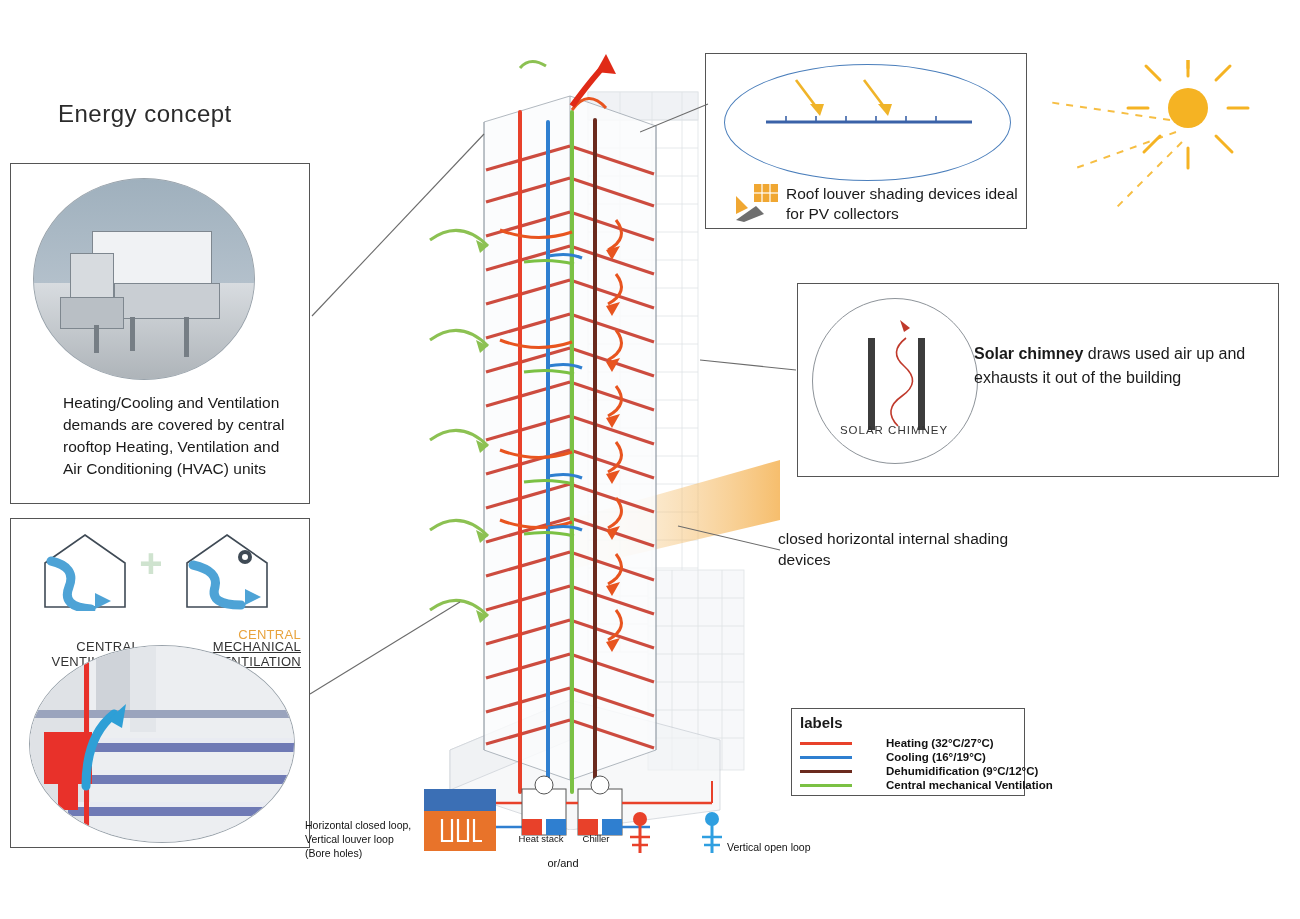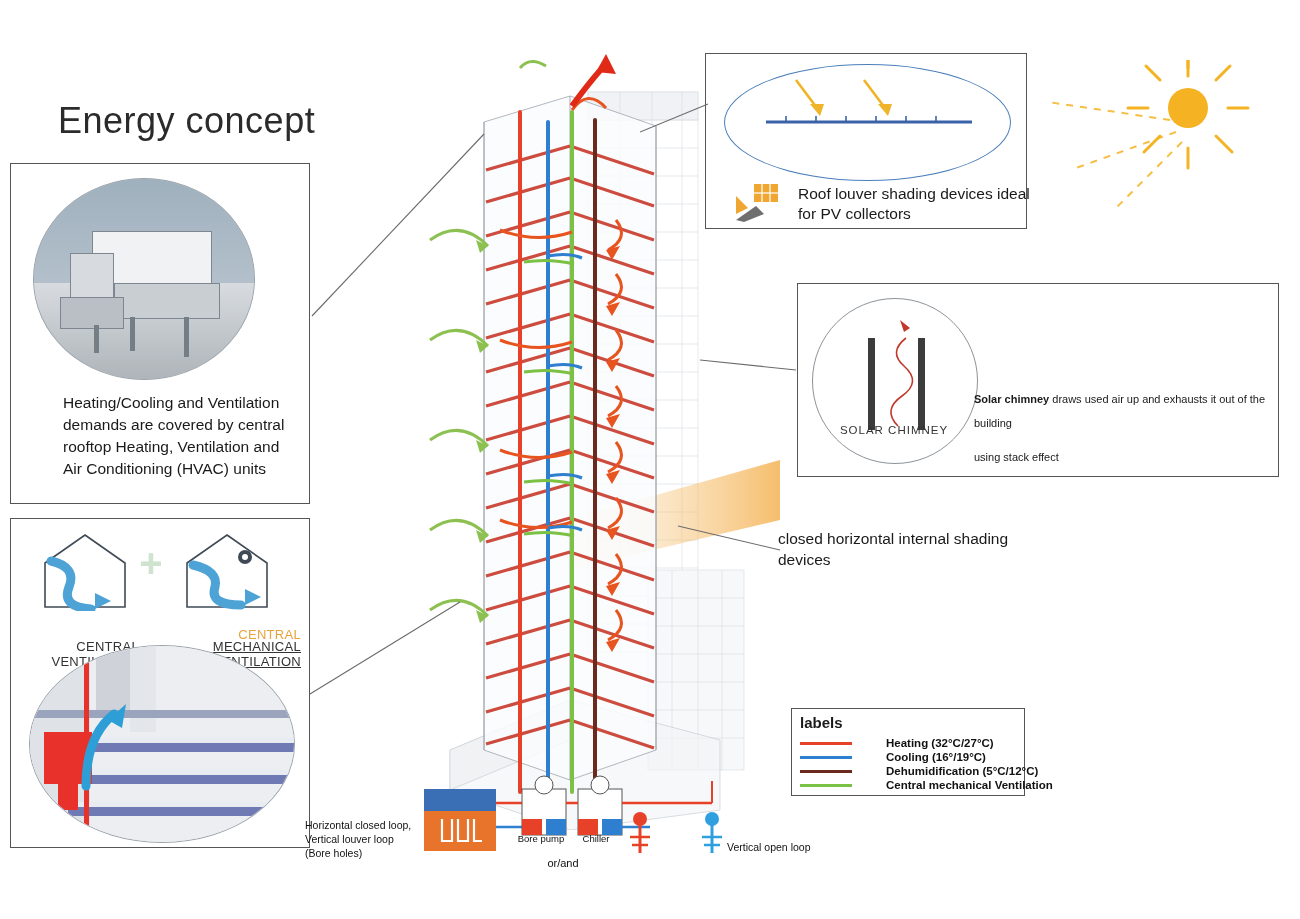--- a/index.html
+++ b/index.html
@@ -17,21 +17,21 @@
     height: 919px;
     overflow: hidden;
     background: #ffffff;
   }
   .abs { position: absolute; }
 
   
   #page-title {
     left: 58px;
     top: 100px;
-    font-size: 36px;
+    font-size: 24px;
     color: #2b2b2b;
     letter-spacing: 0.5px;
   }
 
   
   .panel {
     border: 1px solid #555;
     background: #ffffff;
     box-sizing: border-box;
   }
@@ -143,21 +143,21 @@
   }
   #louver-ellipse {
     position: absolute;
     left: 18px; top: 10px;
     width: 285px; height: 115px;
     border: 1px solid #4a7ebb;
     border-radius: 50%;
   }
   #louver-text {
     position: absolute;
-    left: 92px; top: 130px; width: 235px;
+    left: 80px; top: 130px; width: 235px;
     font-size: 15.5px; line-height: 20px;
   }
   #louver-icon {
     position: absolute; left: 28px; top: 128px; width: 46px; height: 42px;
   }
 
   
   #chimney-panel {
     left: 797px;
     top: 283px;
@@ -168,21 +168,21 @@
     position: absolute;
     left: 14px; top: 14px; width: 164px; height: 164px;
     border: 1px solid #8d9399; border-radius: 50%;
   }
   #chimney-caption {
     position: absolute; left: 30px; top: 140px; width: 132px;
     text-align: center; font-size: 11.5px; letter-spacing: 1px; color: #333;
   }
   #chimney-text {
     position: absolute; left: 176px; top: 58px; width: 300px;
-    font-size: 11px; line-height: 24px; margin-top: 45px;
+    font-size: 16px; line-height: 24px;
   }
 
   
   #shading-text {
     left: 778px; top: 528px; width: 260px;
     font-size: 15.5px; line-height: 21px;
   }
 
   
   #legend-panel {
@@ -540,21 +540,20 @@
     <div id="chimney-circle"></div>
     <svg class="abs" style="left:14px; top:14px; width:164px; height:164px;">
       <rect x="56" y="40" width="7" height="92" fill="#3c3c3c"></rect>
       <rect x="106" y="40" width="7" height="92" fill="#3c3c3c"></rect>
       <path d="M86 128 q-16 -16 4 -30 q20 -14 2 -30 q-16 -14 2 -28" fill="none" stroke="#c0392b" stroke-width="1.6"></path>
       <polygon points="92,34 88,22 98,30" fill="#c0392b"></polygon>
     </svg>
     <div id="chimney-caption">SOLAR CHIMNEY</div>
     <div id="chimney-text">
       <span style="font-weight:bold">Solar chimney</span><span> draws used air up and exhausts it out of the building</span>
-      <div style="margin-top:10px">using stack effect</div>
     </div>
   </div>
 
   <svg class="abs" style="left:700px; top:330px; width:100px; height:60px;">
     <line x1="0" y1="30" x2="96" y2="40" stroke="#6b6b6b" stroke-width="1.1"></line>
   </svg>
 
   <div class="abs" id="shading-text">closed horizontal internal shading devices</div>
   <svg class="abs" style="left:676px; top:518px; width:108px; height:40px;">
     <line x1="2" y1="8" x2="104" y2="32" stroke="#6b6b6b" stroke-width="1.1"></line>
@@ -566,21 +565,21 @@
       <div class="legend-row">
         <div class="legend-swatch" style="background:#e8412a"></div>
         <div class="legend-label">Heating (32°C/27°C)</div>
       </div>
       <div class="legend-row">
         <div class="legend-swatch" style="background:#2f7fd0"></div>
         <div class="legend-label">Cooling (16°/19°C)</div>
       </div>
       <div class="legend-row">
         <div class="legend-swatch" style="background:#6b2a1e"></div>
-        <div class="legend-label">Dehumidification (5°C/12°C)</div>
+        <div class="legend-label">Dehumidification (9°C/12°C)</div>
       </div>
       <div class="legend-row">
         <div class="legend-swatch" style="background:#7bc144"></div>
         <div class="legend-label">Central mechanical Ventilation</div>
       </div>
     </div>
   </div>
 
   <svg class="abs" style="left:410px; top:775px; width:420px; height:110px;">
 
@@ -620,18 +619,18 @@
     <line x1="294" y1="70" x2="310" y2="70" stroke="#2f9fe0" stroke-width="2.5"></line>
 
     <line x1="302" y1="28" x2="302" y2="6" stroke="#e8412a" stroke-width="2"></line>
   </svg>
 
   <div class="abs ground-label" id="gl-left">
     <div>Horizontal closed loop,</div>
     <div>Vertical louver loop</div>
     <div>(Bore holes)</div>
   </div>
-  <div class="abs ground-label" id="gl-heatpump">Bore pump</div>
+  <div class="abs ground-label" id="gl-heatpump">Heat stack</div>
   <div class="abs ground-label" id="gl-chiller">Chiller</div>
   <div class="abs ground-label" id="gl-orand">or/and</div>
   <div class="abs ground-label" id="gl-vertopen">Vertical open loop</div>
 
 </div>
 
 </body></html>

